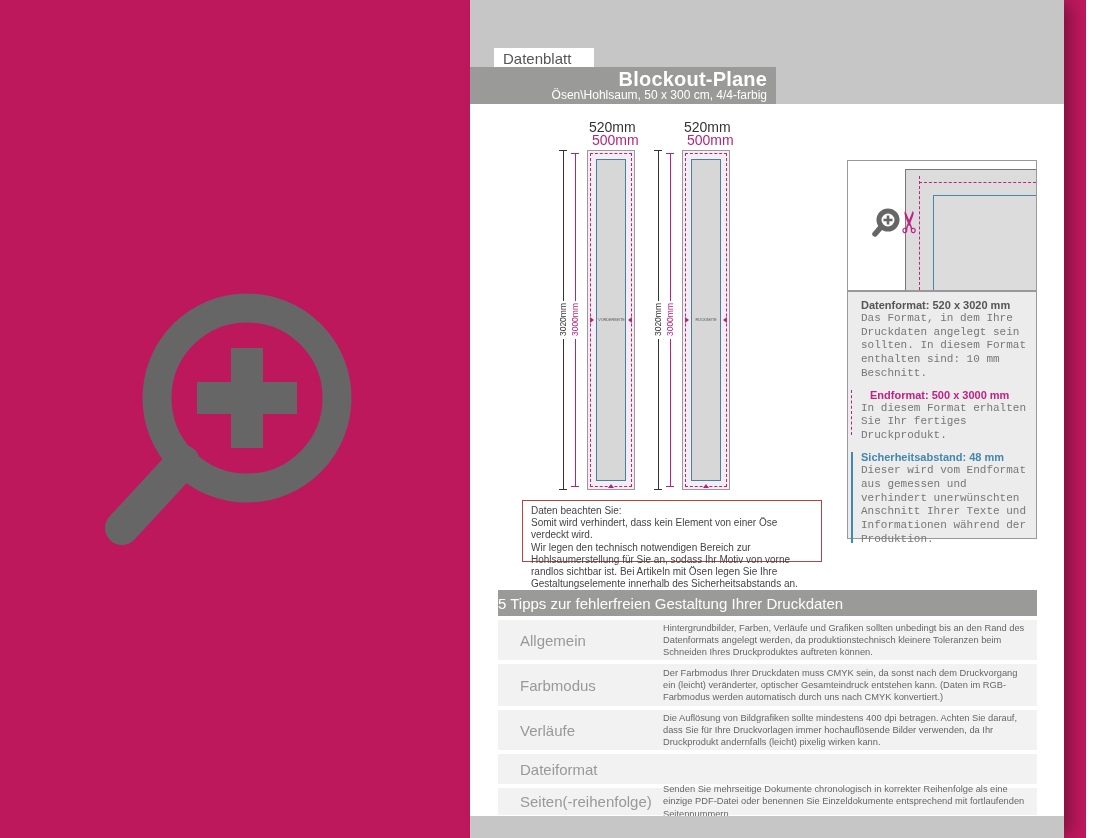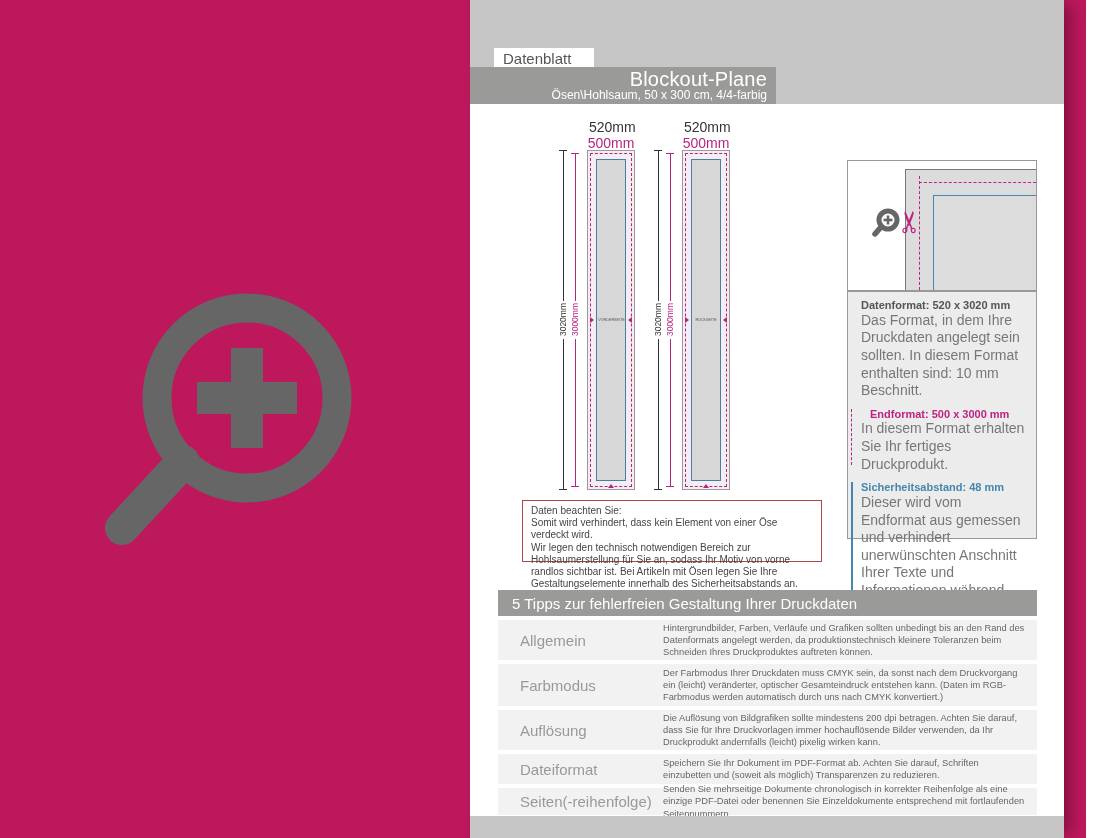--- a/index.html
+++ b/index.html
@@ -13,35 +13,35 @@
   #page { position:absolute; left:470px; top:0; width:594px; height:838px; background:#fff;
           box-shadow:10px 0 16px -4px rgba(0,0,0,0.35); }
   .band-top    { position:absolute; left:0; top:0; width:100%; height:104px; background:#c7c6c6; }
   .band-bottom { position:absolute; left:0; top:816px; width:100%; height:22px; background:#c7c6c6; }
 
   .datenblatt-box { position:absolute; left:24px; top:48px; width:100px; height:20px; background:#fff;
                     display:flex; align-items:center; padding-left:9px;
                     font-size:15px; color:#555; }
   .title-bar { position:absolute; left:0; top:67px; width:306px; height:37px; background:#9a9a99;
                color:#fff; text-align:right; padding:2px 9px 0 0; }
-  .title-bar .t1 { font-size:20px; font-weight:400; line-height:1.0; letter-spacing:0.2px; }
+  .title-bar .t1 { font-size:20px; font-weight:700; line-height:1.0; letter-spacing:0.2px; }
   .title-bar .t2 { font-size:12px; line-height:1.15; }
 
   
   .dim  { position:absolute; display:flex; align-items:center; height:8px; }
   .dim .tick { width:1px; height:8px; background:currentColor; }
   .dim .line { flex:1; height:1px; background:currentColor; }
   .dim .lbl  { font-size:14px; line-height:1; padding:0 2px; white-space:nowrap; }
   .vdim { position:absolute; display:flex; flex-direction:column; align-items:center; width:8px; }
   .vdim .tick { height:1px; width:8px; background:currentColor; }
   .vdim .line { flex:1; width:1px; background:currentColor; }
   .vdim .lbl  { font-size:8.5px; line-height:1; padding:2px 0; white-space:nowrap;
                 writing-mode:vertical-rl; transform:rotate(180deg); }
   .c-black   { color:#333; }
-  .c-magenta { color:#b5257f;flex-direction:column; }
+  .c-magenta { color:#b5257f; }
 
   
   .banner { position:absolute; width:48px; height:340px; border:1px solid #999; background:#f4eef2; }
   .banner .cut { position:absolute; inset:2px; border:1px dashed #b5257f; }
   .banner .cut::before { content:''; position:absolute; left:-1px; top:50%; margin-top:-3px;
                          border-style:solid; border-width:3px 0 3px 4px;
                          border-color:transparent transparent transparent #b5257f; }
   .banner .cut::after  { content:''; position:absolute; right:-1px; top:50%; margin-top:-3px;
                          border-style:solid; border-width:3px 4px 3px 0;
                          border-color:transparent #b5257f transparent transparent; }
@@ -66,33 +66,33 @@
   .corner .safe-v { position:absolute; left:27px; top:25px; bottom:0; border-left:1px solid #4487af; }
   .corner .safe-h { position:absolute; top:25px; left:27px; right:0;  border-top:1px solid #4487af; }
   .detail-box .scissors { position:absolute; left:49px; top:46px; font-size:30px; color:#c02282;
                           transform:rotate(-90deg); line-height:1; }
   .detail-box .mini-zoom { position:absolute; left:22px; top:46px; }
 
   
   .info-panel { position:absolute; left:377px; top:291px; width:190px; height:248px;
                 background:#ececec; border:1px solid #999; padding:7px 8px 6px 13px; }
   .info-panel h3 { font-size:11px; font-weight:700; line-height:1.15; }
-  .info-panel p  { font-size:14px; line-height:1.26; color:#777; margin-bottom:7px; }
+  .info-panel p  { font-size:11px; line-height:1.26; color:#777; margin-bottom:7px;font-family:Liberation Mono, monospace; }
   .h-gray    { color:#555; }
   .h-magenta { color:#c02282;padding-left:9px; }
   .h-blue    { color:#4487af; }
   .sec { position:relative; }
   .sec-end::before  { content:''; position:absolute; left:-10px; top:1px; bottom:8px;
                       border-left:1px dashed #c02282; }
   .sec-safe::before { content:''; position:absolute; left:-10px; top:1px; bottom:4px;
                       border-left:2px solid #4487af; }
 
   
   .tips-header { position:absolute; left:28px; top:590px; width:539px; height:26px; background:#9a9a99;
-                 color:#fff; font-size:15px; display:flex; align-items:center; padding-left:14px; }
+                 color:#fff; font-size:15px; display:flex; align-items:center; }
   .tips-rows { position:absolute; left:28px; top:620px; width:539px; }
   .tip-row { background:#f2f2f2; margin-bottom:4px; display:flex; align-items:center; }
   .tip-row .lab { width:165px; flex:0 0 165px; padding-left:22px; font-size:15px; color:#999; }
   .tip-row .txt { flex:1; font-size:9.3px; line-height:1.3; color:#666; padding:4px 10px 4px 0; }
   .r1 { height:40px; } .r2 { height:42px; } .r3 { height:40px; } .r4 { height:30px; } .r5 { height:27px; }
 </style>
 </head>
 <body>
 
 <div id="stage">
@@ -227,26 +227,25 @@
     <div class="tips-rows">
       <div class="tip-row r1">
         <div class="lab">Allgemein</div>
         <div class="txt">Hintergrundbilder, Farben, Verläufe und Grafiken sollten unbedingt bis an den Rand des Datenformats angelegt werden, da produktionstechnisch kleinere Toleranzen beim Schneiden Ihres Druckproduktes auftreten können.</div>
       </div>
       <div class="tip-row r2">
         <div class="lab">Farbmodus</div>
         <div class="txt">Der Farbmodus Ihrer Druckdaten muss CMYK sein, da sonst nach dem Druckvorgang ein (leicht) veränderter, optischer Gesamteindruck entstehen kann. (Daten im RGB-Farbmodus werden automatisch durch uns nach CMYK konvertiert.)</div>
       </div>
       <div class="tip-row r3">
-        <div class="lab">Auflösung</div>
-        <div class="txt">Die Auflösung von Bildgrafiken sollte mindestens 200 dpi betragen. Achten Sie darauf, dass Sie für Ihre Druckvorlagen immer hochauflösende Bilder verwenden, da Ihr Druckprodukt andernfalls (leicht) pixelig wirken kann.</div>
+        <div class="lab">Verläufe</div>
+        <div class="txt">Die Auflösung von Bildgrafiken sollte mindestens 400 dpi betragen. Achten Sie darauf, dass Sie für Ihre Druckvorlagen immer hochauflösende Bilder verwenden, da Ihr Druckprodukt andernfalls (leicht) pixelig wirken kann.</div>
       </div>
       <div class="tip-row r4">
         <div class="lab">Dateiformat</div>
-        <div class="txt">Speichern Sie Ihr Dokument im PDF-Format ab. Achten Sie darauf, Schriften einzubetten und (soweit als möglich) Transparenzen zu reduzieren.</div>
       </div>
       <div class="tip-row r5">
         <div class="lab">Seiten(-reihenfolge)</div>
         <div class="txt">Senden Sie mehrseitige Dokumente chronologisch in korrekter Reihenfolge als eine einzige PDF-Datei oder benennen Sie Einzeldokumente entsprechend mit fortlaufenden Seitennummern.</div>
       </div>
     </div>
 
     <div class="band-bottom"></div>
   </div>
 </div>

